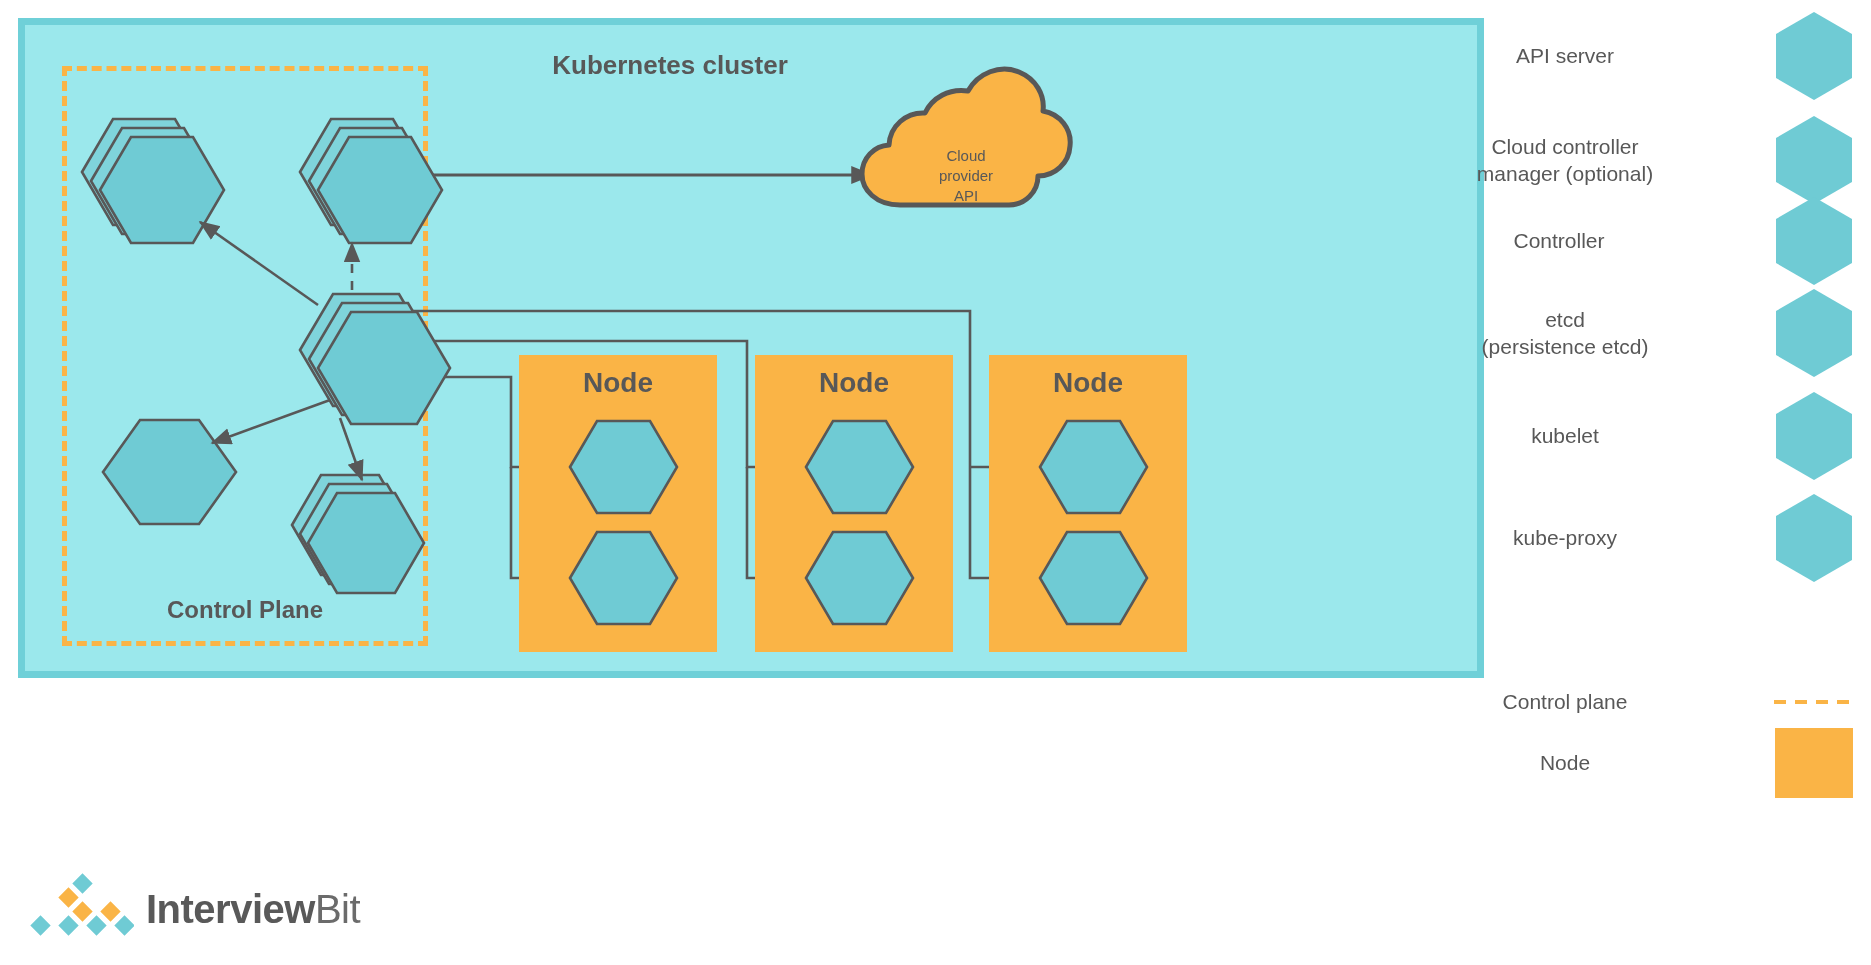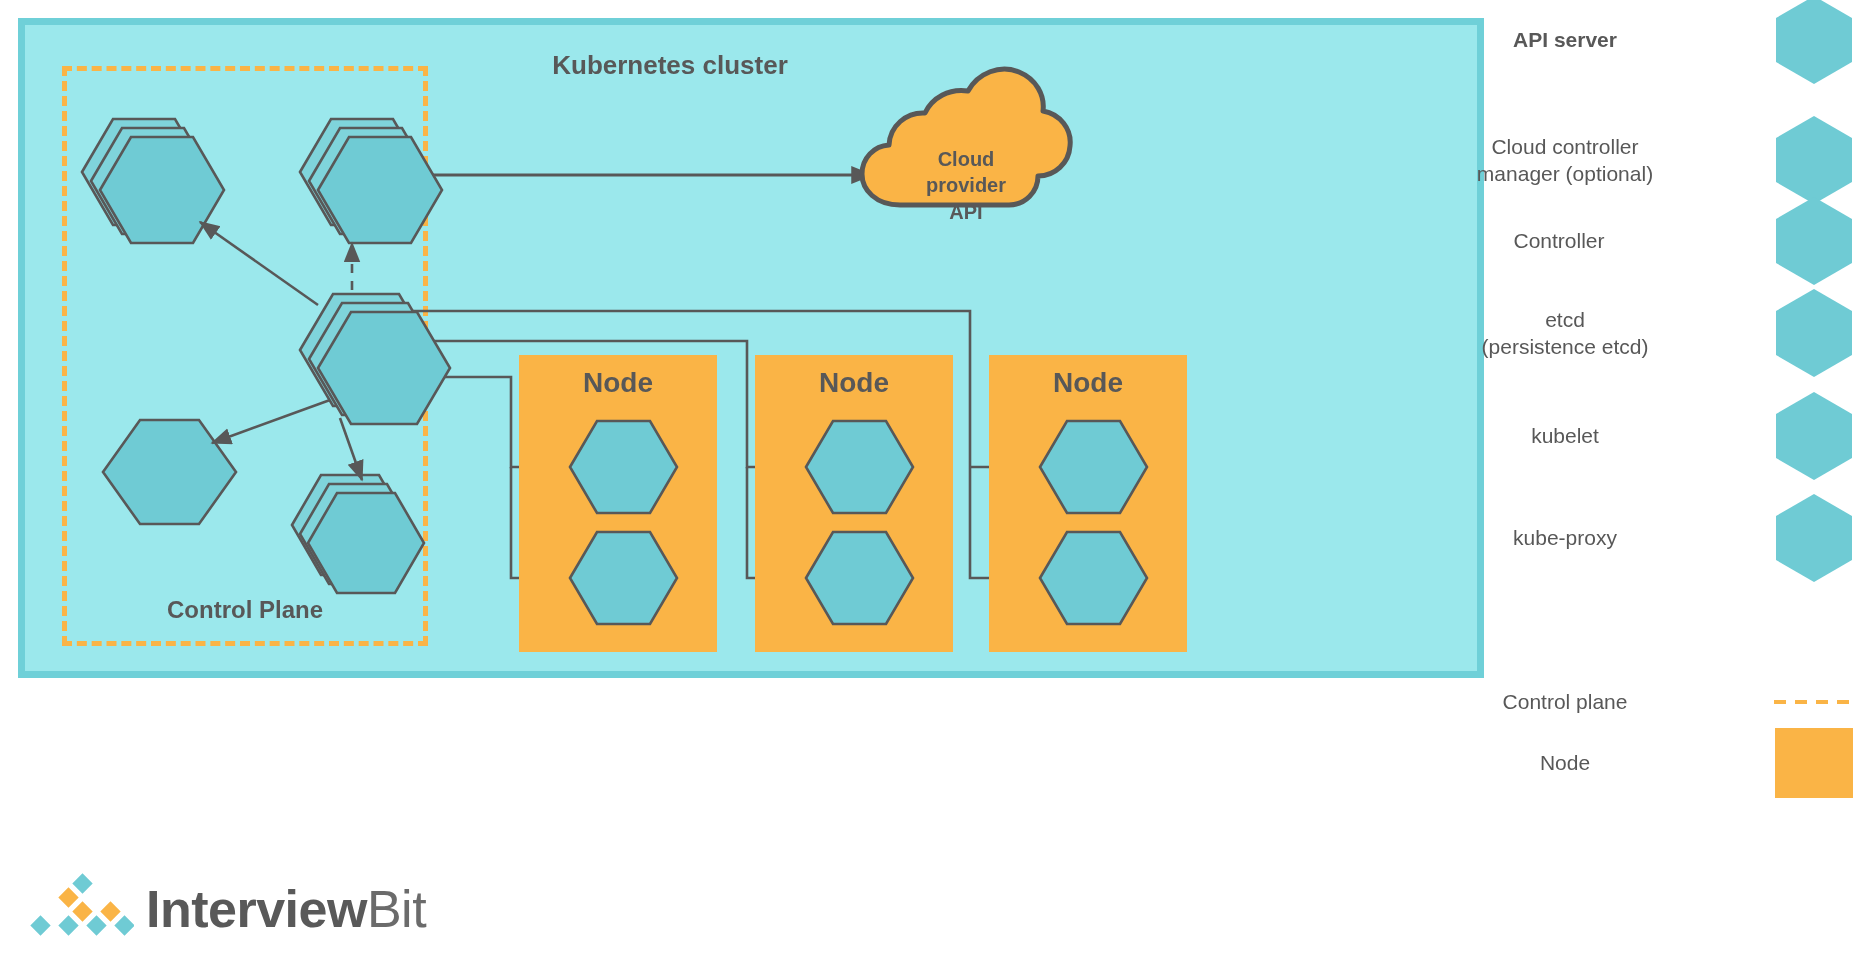--- a/index.html
+++ b/index.html
@@ -83,24 +83,23 @@
   #node-1 { left: 519px; top: 355px; }
   #node-2 { left: 755px; top: 355px; }
   #node-3 { left: 989px; top: 355px; }
   
   #cloud-text {
     position: absolute;
     left: 895px;
     top: 145px;
     width: 140px;
     text-align: center;
-    font-size: 20px;
+    font-size: 15px;
     color: #585858;
     line-height: 1.32;
-    font-weight: bold;
   }
   
   #legend {
     position: absolute;
     left: 1262px;
     top: 0px;
     width: 600px;
     height: 820px;
   }
   .legend-row {
@@ -129,21 +128,21 @@
   
   #logo {
     position: absolute;
     left: 30px;
     top: 872px;
     display: flex;
     align-items: center;
   }
   #logo-text {
     margin-left: 12px;
-    font-size: 52px;
+    font-size: 40px;
     color: #595959;
     letter-spacing: -0.5px;
   }
   #logo-text .bold { font-weight: bold; }
   #logo-text .light { font-weight: normal; color: #6b6b6b; }
 </style>
 </head>
 <body>
 
 <div id="cluster-box"></div>
@@ -265,21 +264,21 @@
 </svg>
 
 <div id="cloud-text" style="left:896px;top:146px;">
   <div>Cloud</div>
   <div>provider</div>
   <div>API</div>
 </div>
 
 <div id="legend">
 
-  <div class="legend-row" style="top:4px;height:72px;font-weight:bold;">
+  <div class="legend-row" style="top:20px;height:72px;">
     <div class="legend-label">API server</div>
     <div class="legend-swatch">
       <svg width="80" height="92" viewBox="0 0 80 92">
         <polygon points="40,2 78,24 78,68 40,90 2,68 2,24" fill="#6FCBD4"></polygon>
       </svg>
     </div>
   </div>
 
   <div class="legend-row" style="top:124px;height:72px;">
     <div class="legend-label">

